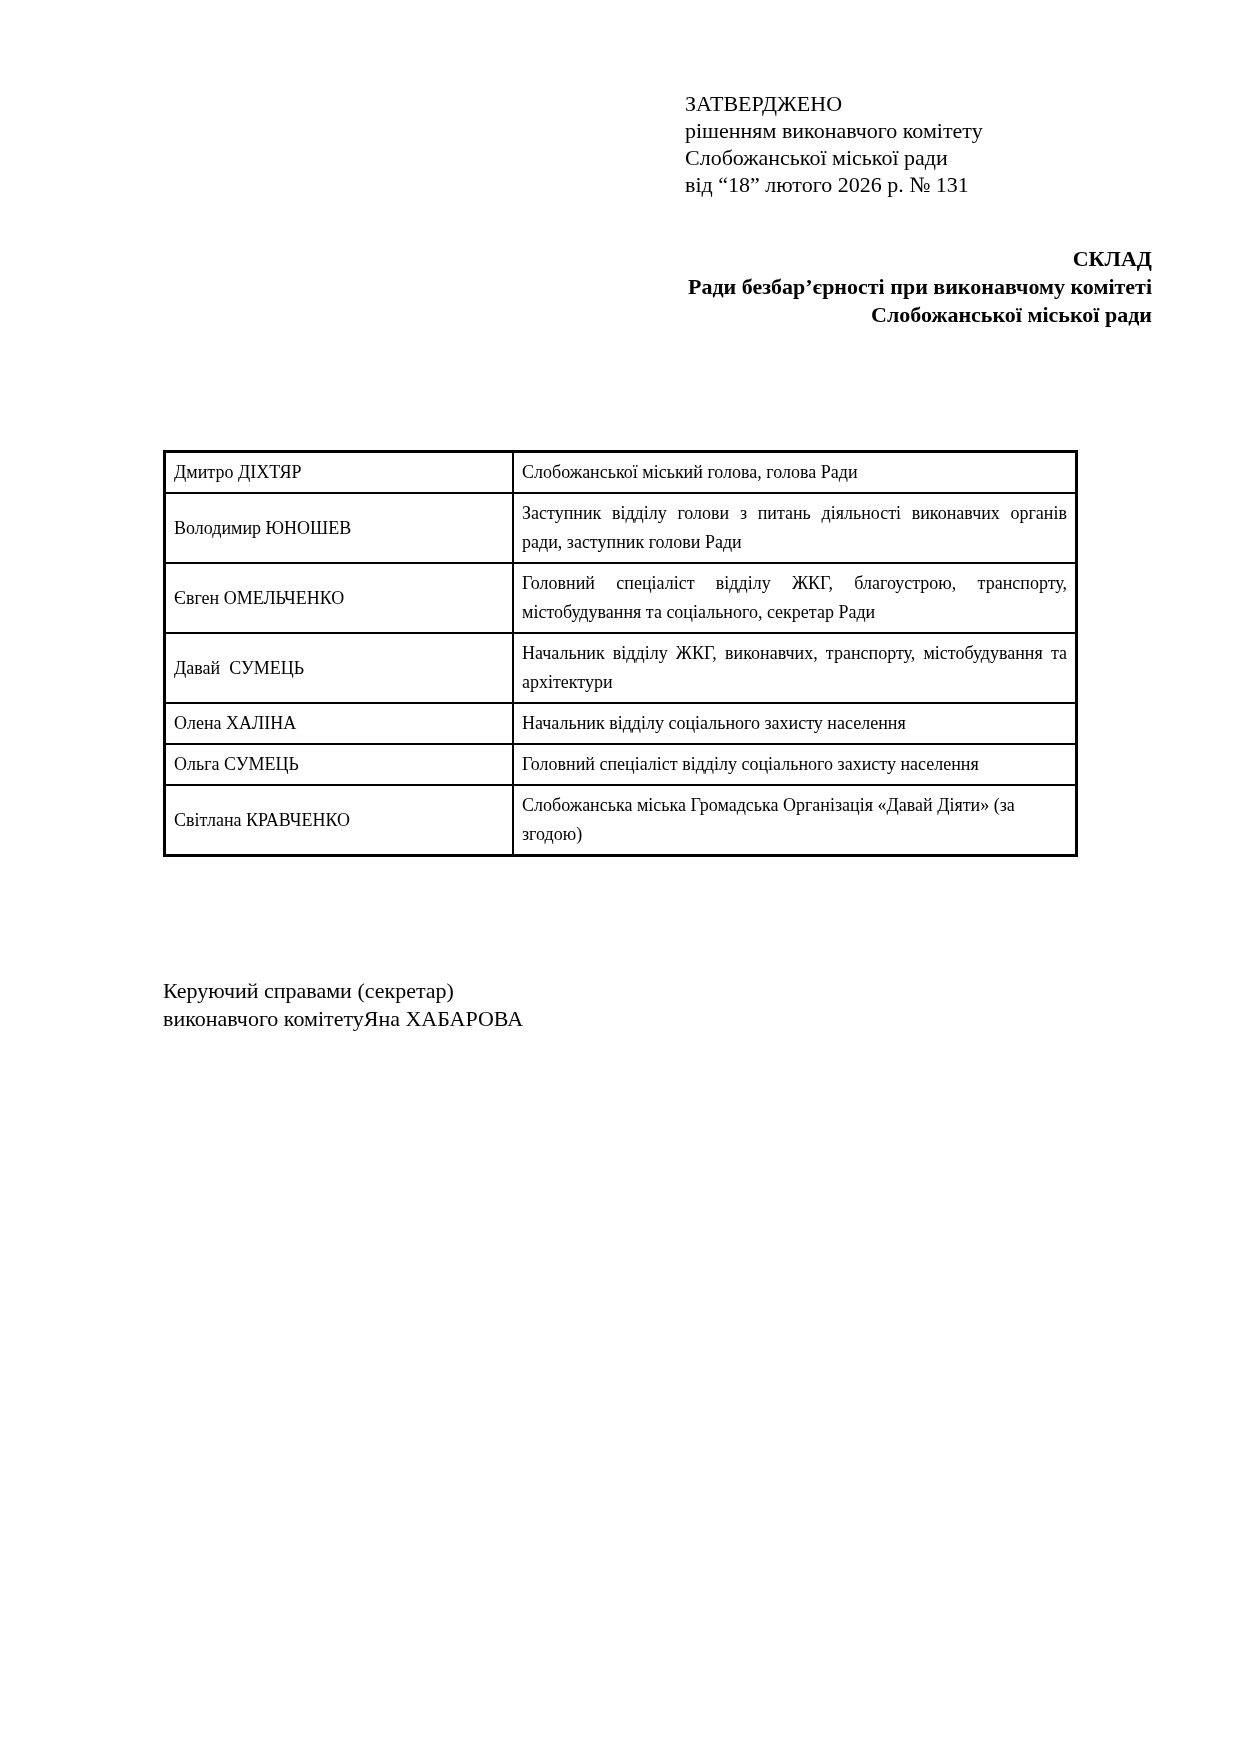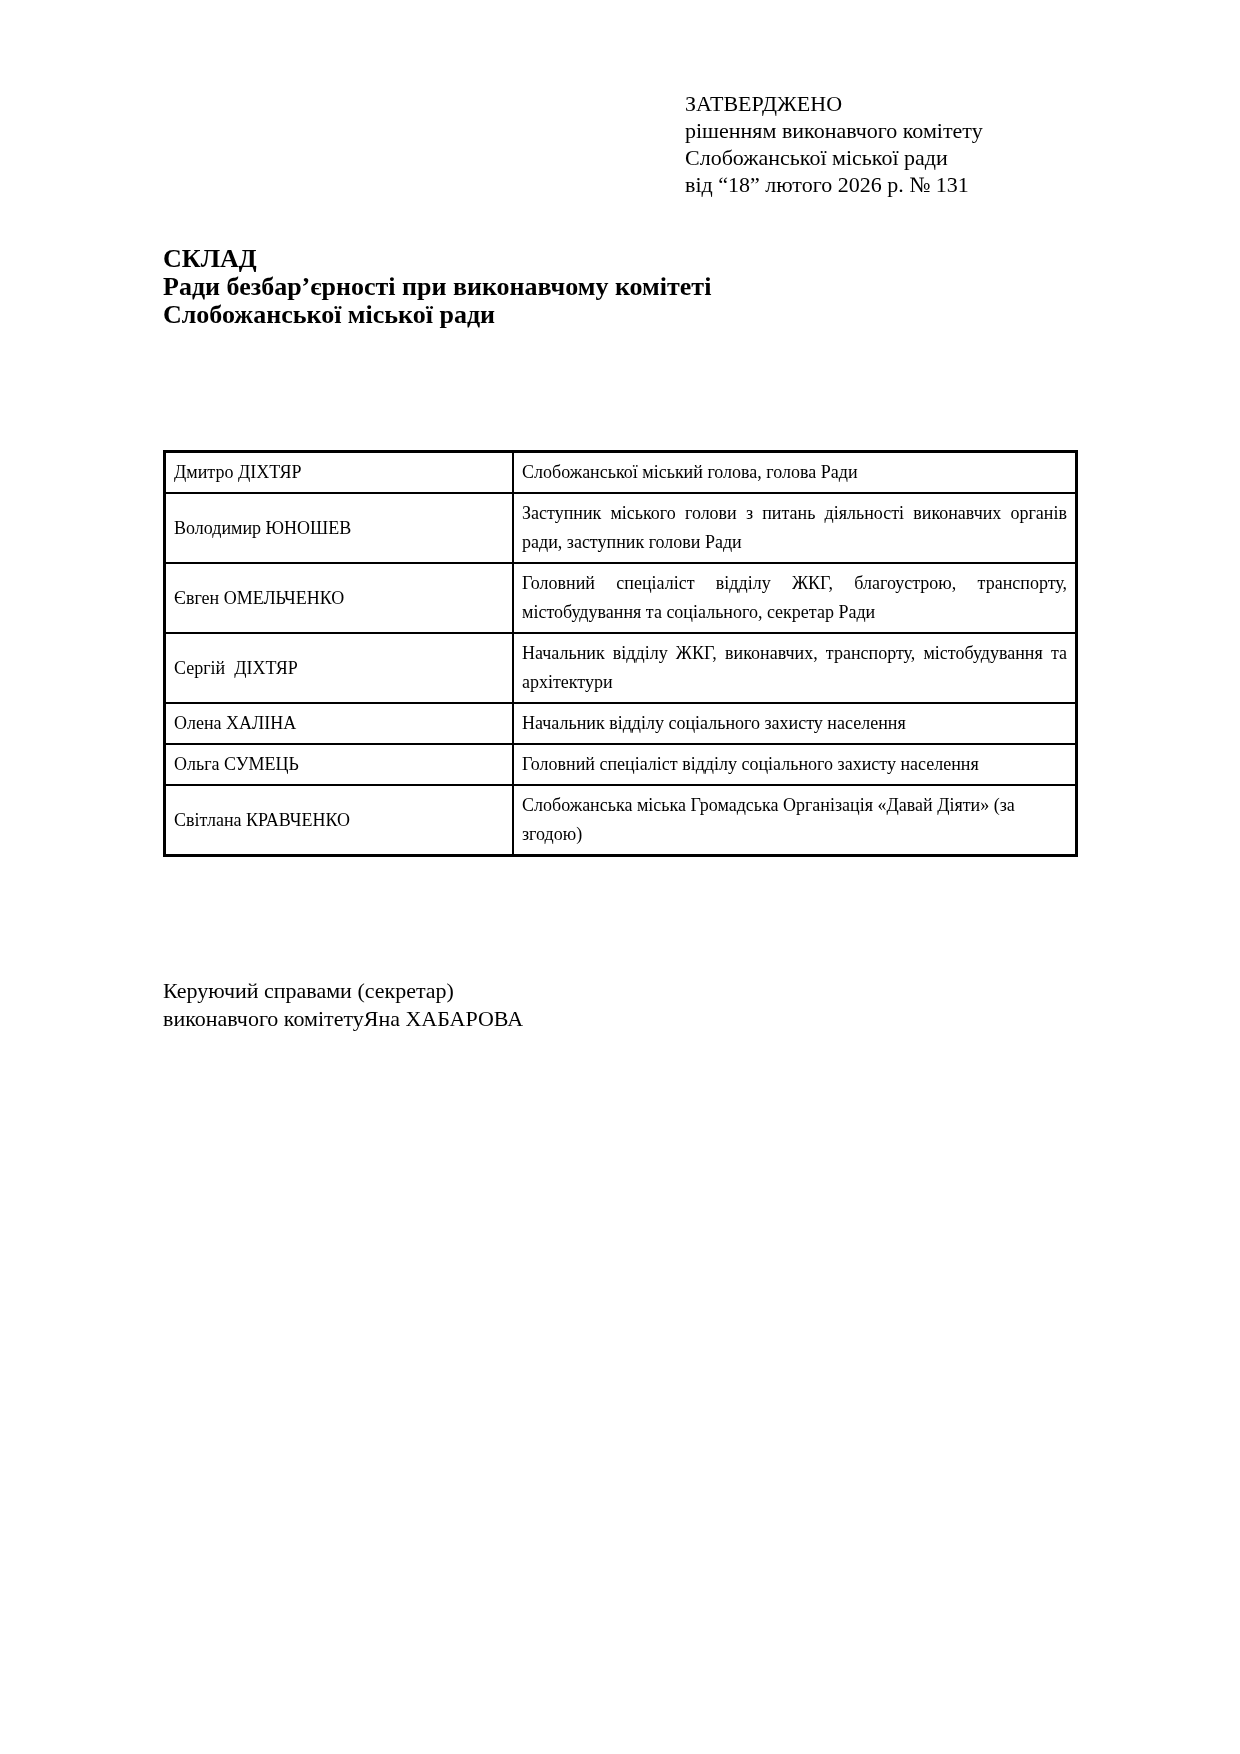--- a/index.html
+++ b/index.html
@@ -19,23 +19,23 @@
     overflow: hidden;
   }
   .approval {
     margin-left: 522px;
     font-size: 22px;
     line-height: 27px;
     white-space: nowrap;
   }
   .doc-title {
     margin-top: 47px;
-    text-align: left;
+    text-align: right;
     font-weight: bold;
-    font-size: 26px;
+    font-size: 22px;
     line-height: 28px;
   }
   table.members {
     margin-top: 121px;
     border-collapse: collapse;
     border: 3px solid #000000;
     width: 897px;
     table-layout: fixed;
   }
   table.members td {
@@ -85,28 +85,28 @@
   </div>
 
   <table class="members">
     <tbody id="members-tbody">
         <tr>
           <td class="name-cell">Дмитро ДІХТЯР</td>
           <td class="position-cell">Слобожанської міський голова, голова Ради</td>
         </tr>
         <tr>
           <td class="name-cell">Володимир ЮНОШЕВ</td>
-          <td class="position-cell justify">Заступник міського голови з питань діяльності виконавчих органів ради, заступник голови Ради</td>
+          <td class="position-cell justify">Заступник відділу голови з питань діяльності виконавчих органів ради, заступник голови Ради</td>
         </tr>
         <tr>
           <td class="name-cell">Євген ОМЕЛЬЧЕНКО</td>
           <td class="position-cell justify">Головний спеціаліст  відділу ЖКГ, благоустрою, транспорту, містобудування та соціального, секретар Ради</td>
         </tr>
         <tr>
-          <td class="name-cell">Сергій  ДІХТЯР</td>
+          <td class="name-cell">Давай  СУМЕЦЬ</td>
           <td class="position-cell justify">Начальник відділу ЖКГ, виконавчих, транспорту, містобудування та архітектури</td>
         </tr>
         <tr>
           <td class="name-cell">Олена ХАЛІНА</td>
           <td class="position-cell">Начальник відділу соціального захисту населення</td>
         </tr>
         <tr>
           <td class="name-cell">Ольга СУМЕЦЬ</td>
           <td class="position-cell">Головний спеціаліст відділу соціального захисту населення</td>
         </tr>

